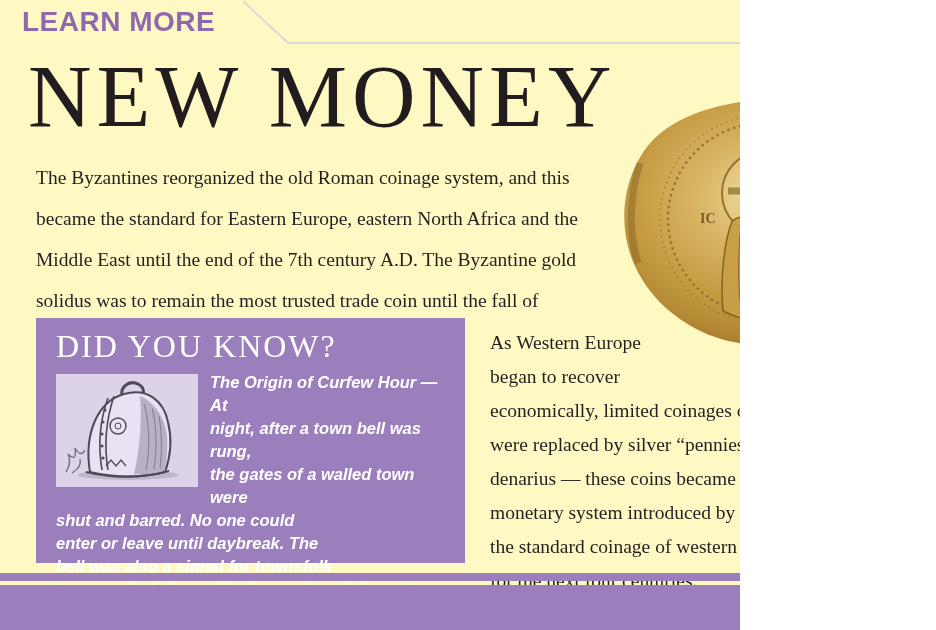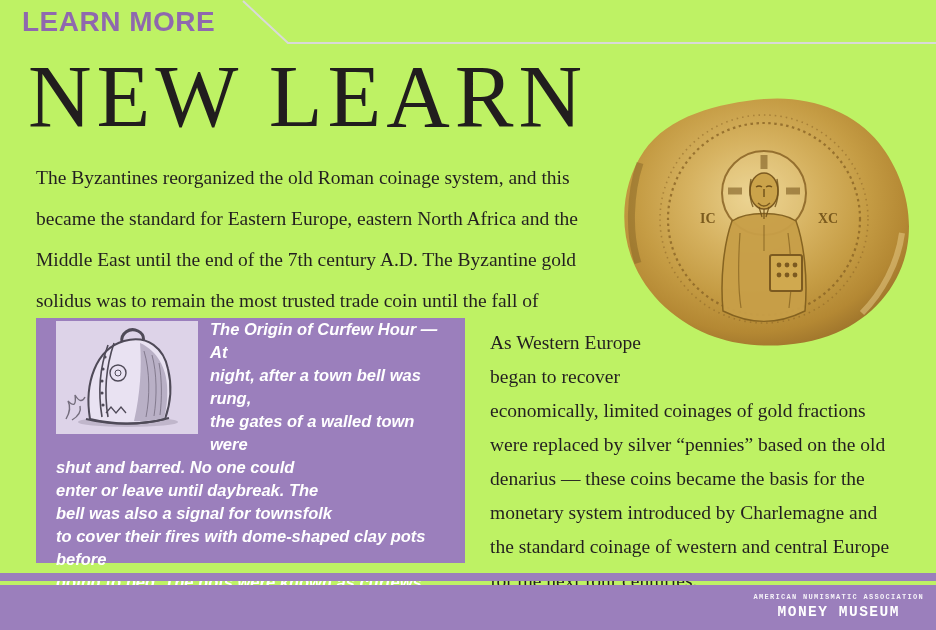--- a/index.html
+++ b/index.html
@@ -1,16 +1,16 @@
 <!DOCTYPE html>
 <html><head>
 <meta charset="utf-8">
 <style>
   html,body{margin:0;padding:0;background:#fff;}
-  .page{position:relative;width:936px;height:630px;background:#bef264;overflow:hidden;
+  .page{position:relative;width:740px;height:630px;background:#fef9c3;overflow:hidden;
         font-family:"Liberation Serif",serif;color:#231f20;}
 
   
   .tab-label{position:absolute;left:22px;top:6px;
              font-family:"Liberation Sans",sans-serif;font-weight:bold;
              font-size:28px;letter-spacing:.5px;color:#8f68ae;}
   .tab-outline{position:absolute;left:0;top:0;width:936px;height:50px;}
 
   
   .headline{position:absolute;left:28px;top:52px;font-size:88px;line-height:90px;
@@ -47,21 +47,21 @@
 </head>
 <body>
 
 <div class="page">
 
   <svg class="tab-outline" viewBox="0 0 936 50" preserveAspectRatio="none">
     <polyline points="243,1 288,43 936,43" fill="none" stroke="#d9d9d9" stroke-width="2"></polyline>
   </svg>
   <div class="tab-label">LEARN MORE</div>
 
-  <div class="headline">NEW LEARN</div>
+  <div class="headline">NEW MONEY</div>
 
   <div class="intro">The Byzantines reorganized the old Roman coinage system, and this
 became the standard for Eastern Europe, eastern North Africa and the
 Middle East until the end of the 7th century A.D. The Byzantine gold
 solidus was to remain the most trusted trade coin until the fall of
 Constantinople to the Fourth Crusade in 1204.</div>
 
   <svg class="coin" viewBox="0 0 310 258">
     <defs>
       <radialGradient id="goldG" cx="45%" cy="40%" r="65%">
@@ -100,20 +100,21 @@
     <path d="M139,86 Q136,102 141,114 M165,86 Q168,102 163,114" fill="none" stroke="#6e4f18" stroke-width="1.4" opacity=".8"></path>
     <path d="M144,94 Q147,92 150,94 M154,94 Q157,92 160,94" fill="none" stroke="#6e4f18" stroke-width="1.4"></path>
     <line x1="152" y1="96" x2="152" y2="104" stroke="#6e4f18" stroke-width="1.4"></line>
     <path d="M146,110 Q152,116 158,110 M147,114 L150,124 M157,114 L154,124 M152,116 L152,126" fill="none" stroke="#6e4f18" stroke-width="1.3" opacity=".85"></path>
 
     <text x="88" y="130" font-family="Liberation Serif, serif" font-size="14" font-weight="bold" fill="#7a5a1e">IC</text>
     <text x="206" y="130" font-family="Liberation Serif, serif" font-size="14" font-weight="bold" fill="#7a5a1e">XC</text>
   </svg>
 
   <div class="dyk">
+    <div class="dyk-title">DID YOU KNOW?</div>
     <div class="dyk-body">
       <div class="bell-figure">
         <svg viewBox="0 0 142 113" width="142" height="113">
           <rect x="0" y="0" width="142" height="113" fill="#ddd3e8"></rect>
           <ellipse cx="72" cy="101" rx="50" ry="5" fill="rgba(90,84,100,.22)"></ellipse>
 
           <path d="M10,98 q6,-10 2,-18 q9,9 7,-6 q6,10 10,2 M16,99 q10,-6 8,-14" fill="none" stroke="#5a5462" stroke-width="1.4" opacity=".8"></path>
 
           <path d="M66,22 C64,12 74,6 82,10 C90,14 88,22 84,26" fill="none" stroke="#4f4a58" stroke-width="3"></path>
 

